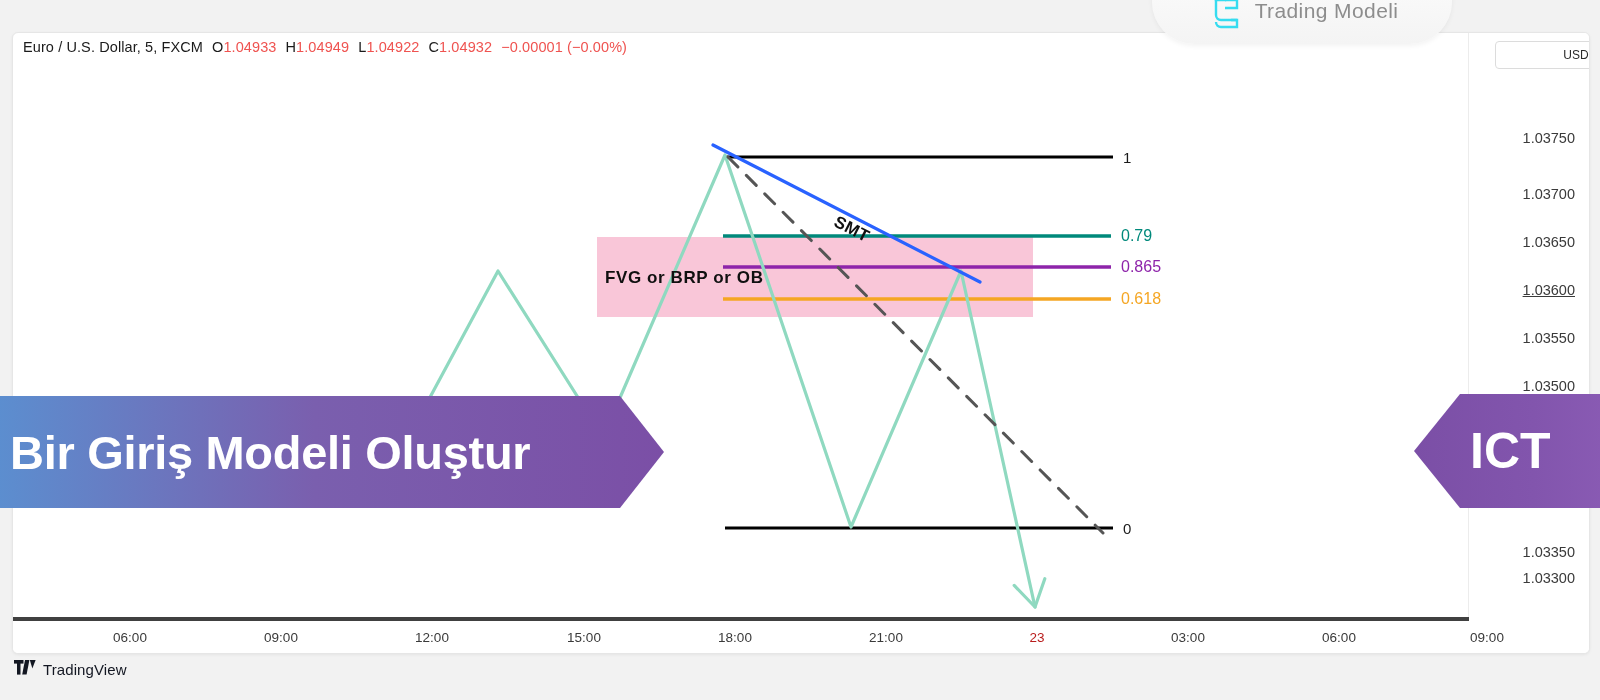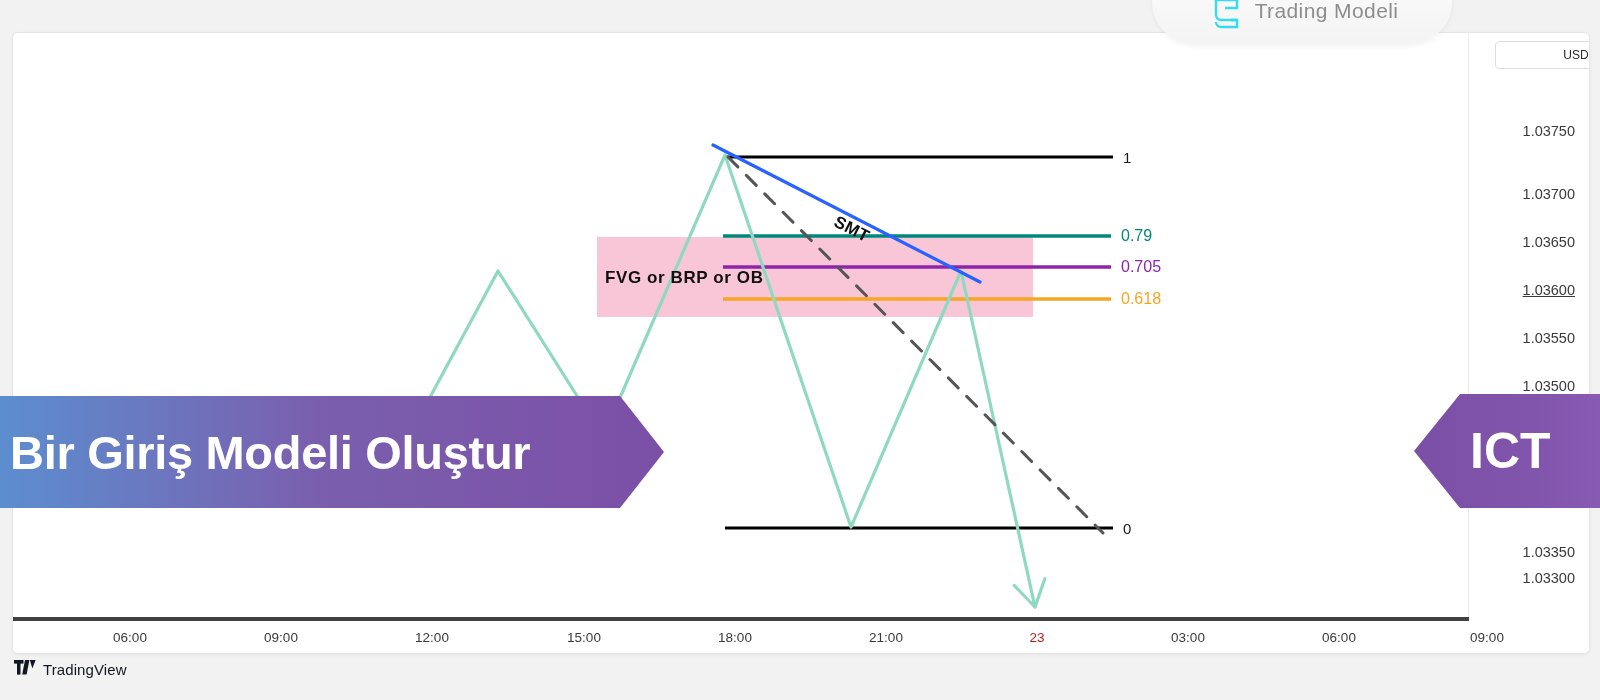--- a/index.html
+++ b/index.html
@@ -107,49 +107,52 @@
   }
   .tv-footer .wm{font-size:15px;color:#131722;letter-spacing:.1px;}
 </style>
 </head>
 <body>
 
 <div class="root">
 
   <div class="chart-panel">
 
+    <div class="ohlc">
+      <span class="sym">Euro / U.S. Dollar, 5, FXCM</span><span class="lbl">O</span><span class="val">1.04933</span><span class="lbl">H</span><span class="val">1.04949</span><span class="lbl">L</span><span class="val">1.04922</span><span class="lbl">C</span><span class="val">1.04932</span><span class="chg">−0.00001 (−0.00%)</span>
+    </div>
 
     <div class="plot-clip">
       <svg id="plot-svg" width="1456" height="588" viewBox="0 0 1456 588">
           <rect x="584" y="204" width="436" height="80" fill="#f9c6d8"></rect>
           <line x1="712" y1="124" x2="1100" y2="124" stroke="#000000" stroke-width="3.2" stroke-linecap="butt"></line>
           <line x1="710" y1="203" x2="1098" y2="203" stroke="#00897b" stroke-width="3.4" stroke-linecap="butt"></line>
           <line x1="710" y1="234" x2="1098" y2="234" stroke="#8e24aa" stroke-width="3.4" stroke-linecap="butt"></line>
           <line x1="710" y1="266" x2="1098" y2="266" stroke="#f5a623" stroke-width="3.4" stroke-linecap="butt"></line>
           <line x1="712" y1="495" x2="1100" y2="495" stroke="#000000" stroke-width="3.2" stroke-linecap="butt"></line>
           <polyline points="387,420 485,238 590,404 712,122 838,494 948,238 1022,574" fill="none" stroke="#8fd9c0" stroke-width="3.2" stroke-linejoin="round" stroke-linecap="round"></polyline>
           <polyline points="1001.1854573942709,552.3954908383855 1022,574 1031.8127017801394,545.6502048724501" fill="none" stroke="#8fd9c0" stroke-width="3.2" stroke-linecap="round" stroke-linejoin="round"></polyline>
           <polyline points="700,112 967,249" fill="none" stroke="#2962ff" stroke-width="3.2" stroke-linejoin="round" stroke-linecap="round"></polyline>
           <polyline points="715,124 1090,500" fill="none" stroke="#555555" stroke-width="3" stroke-linejoin="round" stroke-linecap="round" stroke-dasharray="14 12"></polyline>
         </svg>
       <div id="overlay-labels">
           <div class="fib-lab" style="left: 1110px; top: 124px; color: rgb(26, 26, 26); font-size: 15px;">1</div>
           <div class="fib-lab" style="left: 1108px; top: 203px; color: rgb(0, 137, 123);">0.79</div>
-          <div class="fib-lab" style="left: 1108px; top: 234px; color: rgb(142, 36, 170);">0.705</div>
+          <div class="fib-lab" style="left: 1108px; top: 234px; color: rgb(142, 36, 170);">0.865</div>
           <div class="fib-lab" style="left: 1108px; top: 266px; color: rgb(245, 166, 35);">0.618</div>
           <div class="fib-lab" style="left: 1110px; top: 495px; color: rgb(26, 26, 26); font-size: 15px;">0</div>
           <div class="zone-text" style="left: 592px; top: 245px;">FVG  or  BRP  or  OB</div>
           <div class="smt-lab" style="left: 822px; top: 178px; color: rgb(17, 17, 17); transform: rotate(27deg);">SMT</div>
         </div>
     </div>
 
     <div class="price-scale">
       <div class="usd-badge">USD</div>
       <div id="price-labels">
-          <div class="p-lab" style="top: 98px;">1.03750</div>
+          <div class="p-lab" style="top: 105px;">1.03750</div>
           <div class="p-lab" style="top: 161px;">1.03700</div>
           <div class="p-lab" style="top: 209px;">1.03650</div>
           <div class="p-lab" style="top: 257px; text-decoration: underline;">1.03600</div>
           <div class="p-lab" style="top: 305px;">1.03550</div>
           <div class="p-lab" style="top: 353px;">1.03500</div>
           <div class="p-lab" style="top: 401px;">1.03450</div>
           <div class="p-lab" style="top: 449px;">1.03400</div>
           <div class="p-lab" style="top: 497px; margin-top: 22px;">1.03350</div>
           <div class="p-lab" style="top: 545px;">1.03300</div>
         </div>

